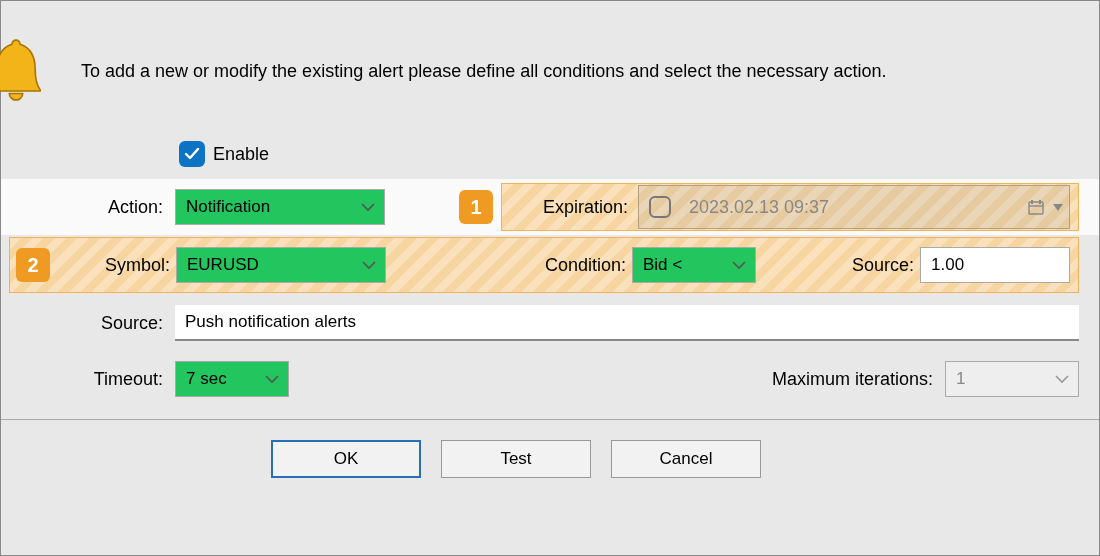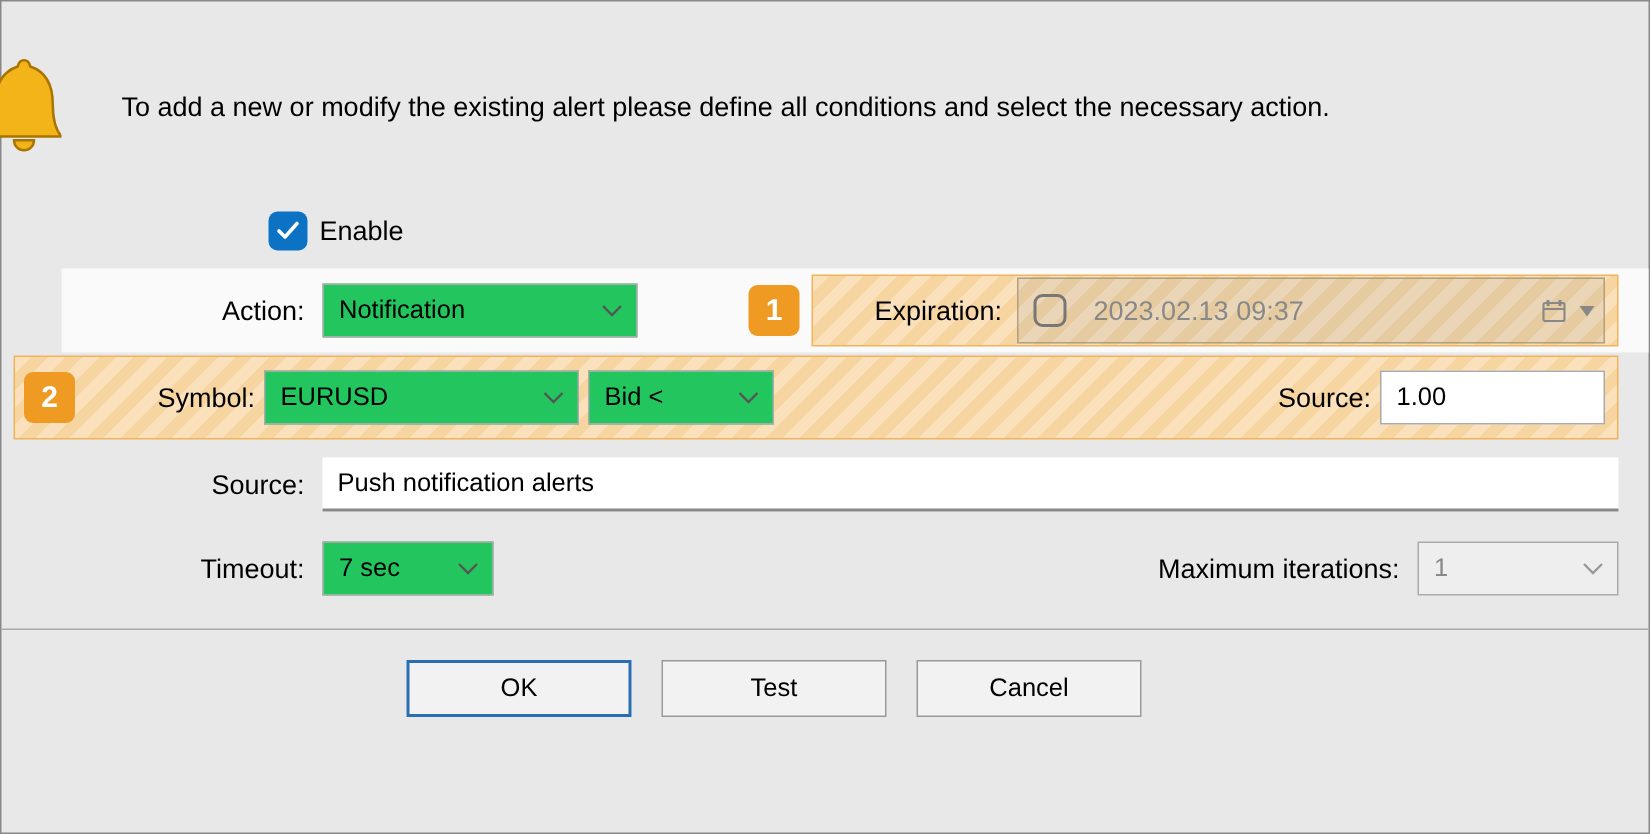--- a/index.html
+++ b/index.html
@@ -80,21 +80,20 @@
       border-radius: 6px;
       background: #0b72c4;
       display:flex; align-items:center; justify-content:center;
     }
     .checkbox svg { display:block; }
     .form-row {
       display: flex;
       align-items: center;
       height: 56px;
       position: relative;
-      margin-left: 40px;
     }
     .hl-stripes {
       background: repeating-linear-gradient(
         135deg,
         #fbe1bb 0px,
         #fbe1bb 8px,
         #f6d5a0 8px,
         #f6d5a0 16px
       );
       border: 1px solid #f0b35c;
@@ -273,20 +272,21 @@
       <div style="width:216px; padding-left:6px;">
         <div class="select">
           <span>EURUSD</span>
           <span>
             <svg width="16" height="10" viewBox="0 0 16 10">
                 <path d="M2 2 L8 8 L14 2" stroke="#555" stroke-width="1.6" fill="none"></path>
               </svg>
           </span>
         </div>
       </div>
+      <span class="label" style="width:240px;">Condition:</span>
       <div style="width:130px; padding-left:6px;">
         <div class="select">
           <span>Bid &lt;</span>
           <span>
             <svg width="16" height="10" viewBox="0 0 16 10">
                 <path d="M2 2 L8 8 L14 2" stroke="#555" stroke-width="1.6" fill="none"></path>
               </svg>
           </span>
         </div>
       </div>

